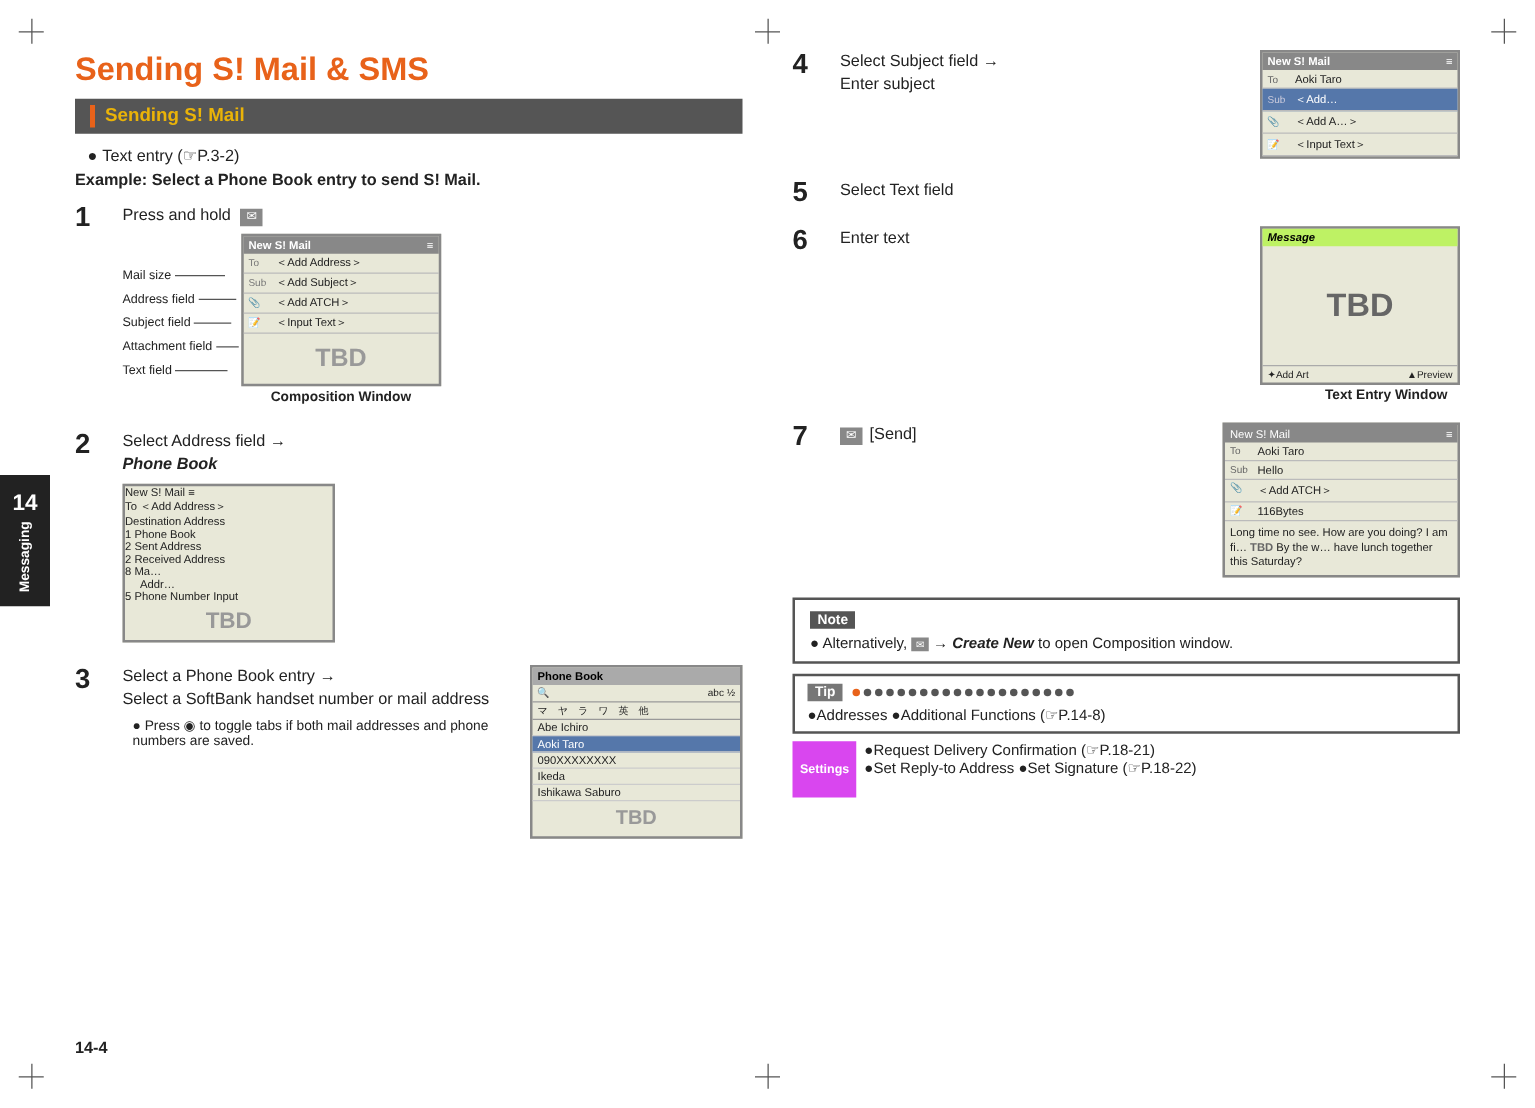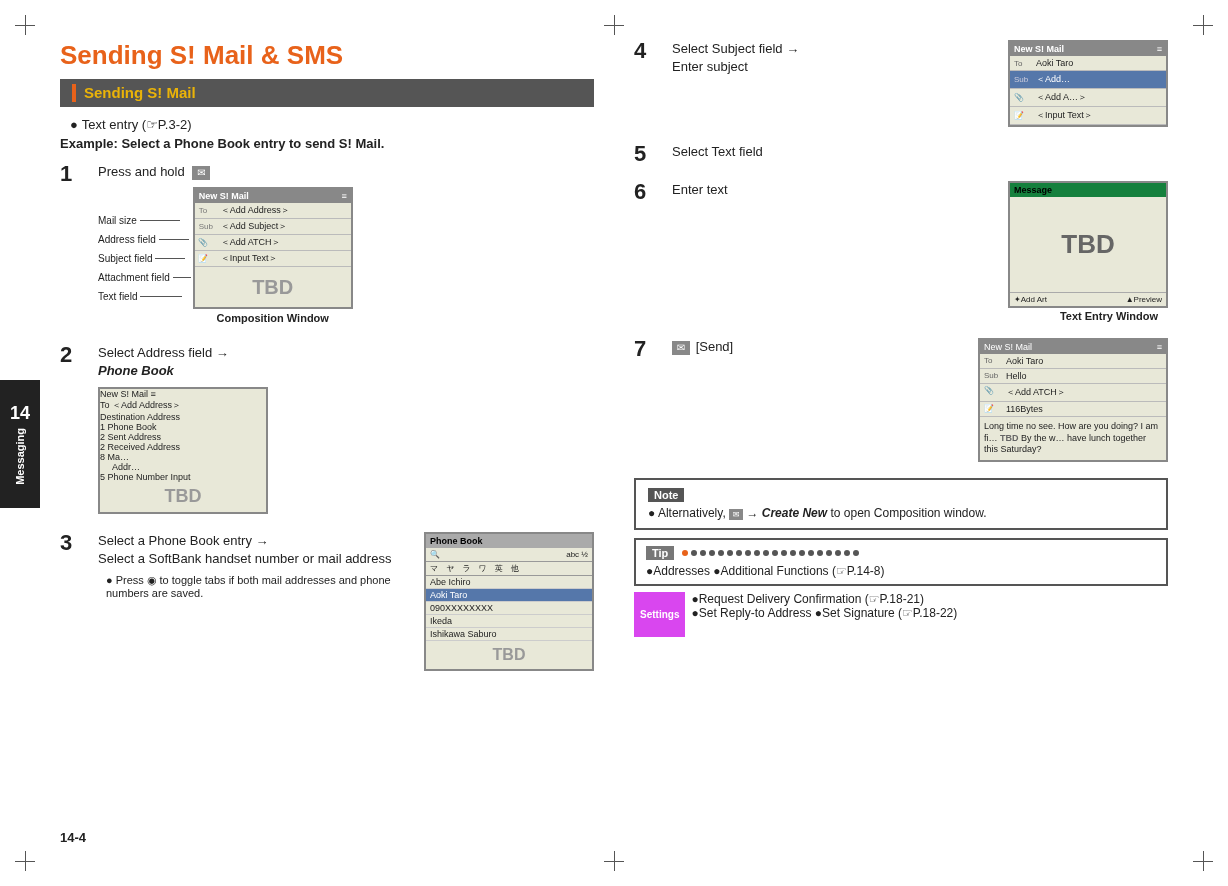--- a/index.html
+++ b/index.html
@@ -43,21 +43,21 @@
       font-size: 13px;
       font-weight: bold;
     }
 
     
     .chapter-tab {
       position: absolute;
       left: 0;
       top: 380px;
       width: 40px;
-      height: 128px;
+      height: 105px;
       background: #222;
       color: #fff;
       display: flex;
       flex-direction: column;
       align-items: center;
       justify-content: center;
       font-size: 12px;
       font-weight: bold;
     }
     .chapter-tab .chapter-num {
@@ -604,21 +604,21 @@
 
     <div class="right-step">
       <div class="right-step-num">6</div>
       <div class="right-step-content">
         <div style="display:flex;align-items:flex-start;">
           <div style="flex:1;">
             <div class="right-step-text">Enter text</div>
           </div>
 
           <div style="width:160px;border:2px solid #888;background:#e8e8d8;margin-left:10px;">
-            <div style="background:#15803d;color:#000;font-size:9px;font-weight:bold;padding:2px 4px;">Message</div>
+            <div style="background:#bef264;color:#000;font-size:9px;font-weight:bold;padding:2px 4px;font-style:italic;">Message</div>
             <div style="height:95px;display:flex;align-items:center;justify-content:center;font-size:26px;font-weight:bold;color:#666;">TBD</div>
             <div style="font-size:8px;padding:2px 4px;display:flex;justify-content:space-between;border-top:1px solid #aaa;">
               <span>✦Add Art</span>
               <span>▲Preview</span>
             </div>
           </div>
         </div>
         <div style="text-align:right;font-size:11px;font-weight:bold;margin-top:2px;padding-right:10px;">Text Entry Window</div>
       </div>
     </div>

